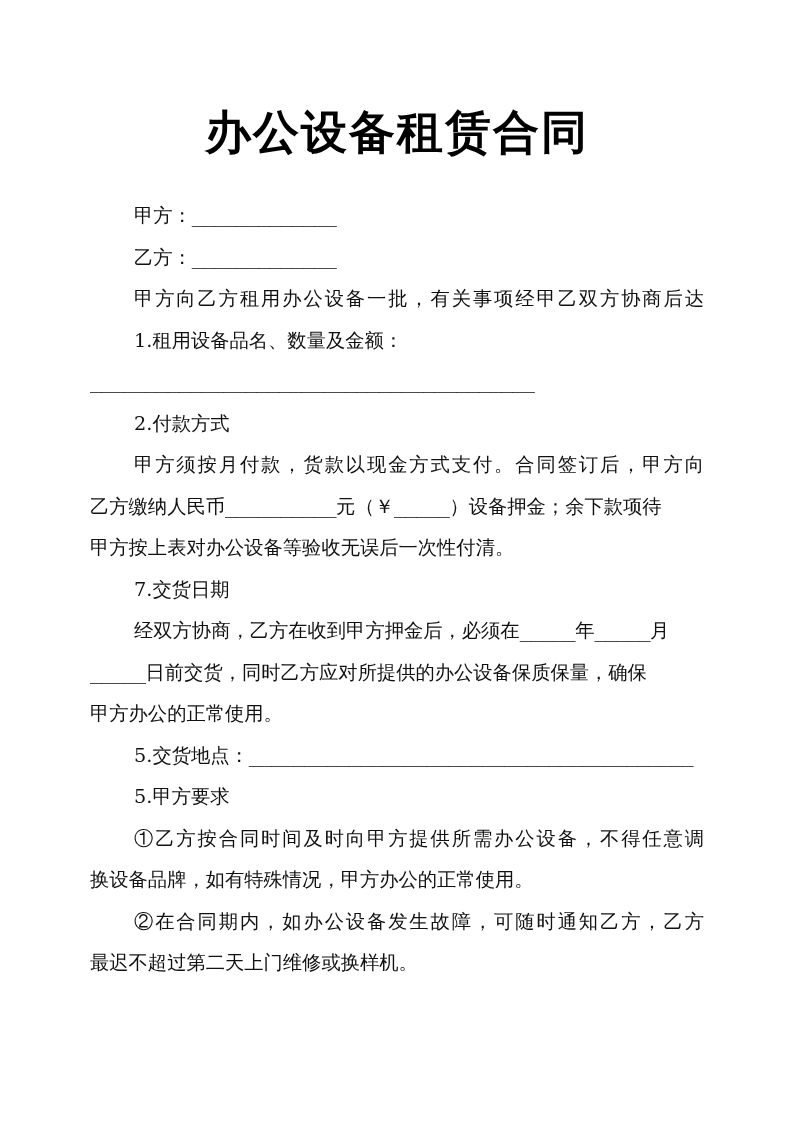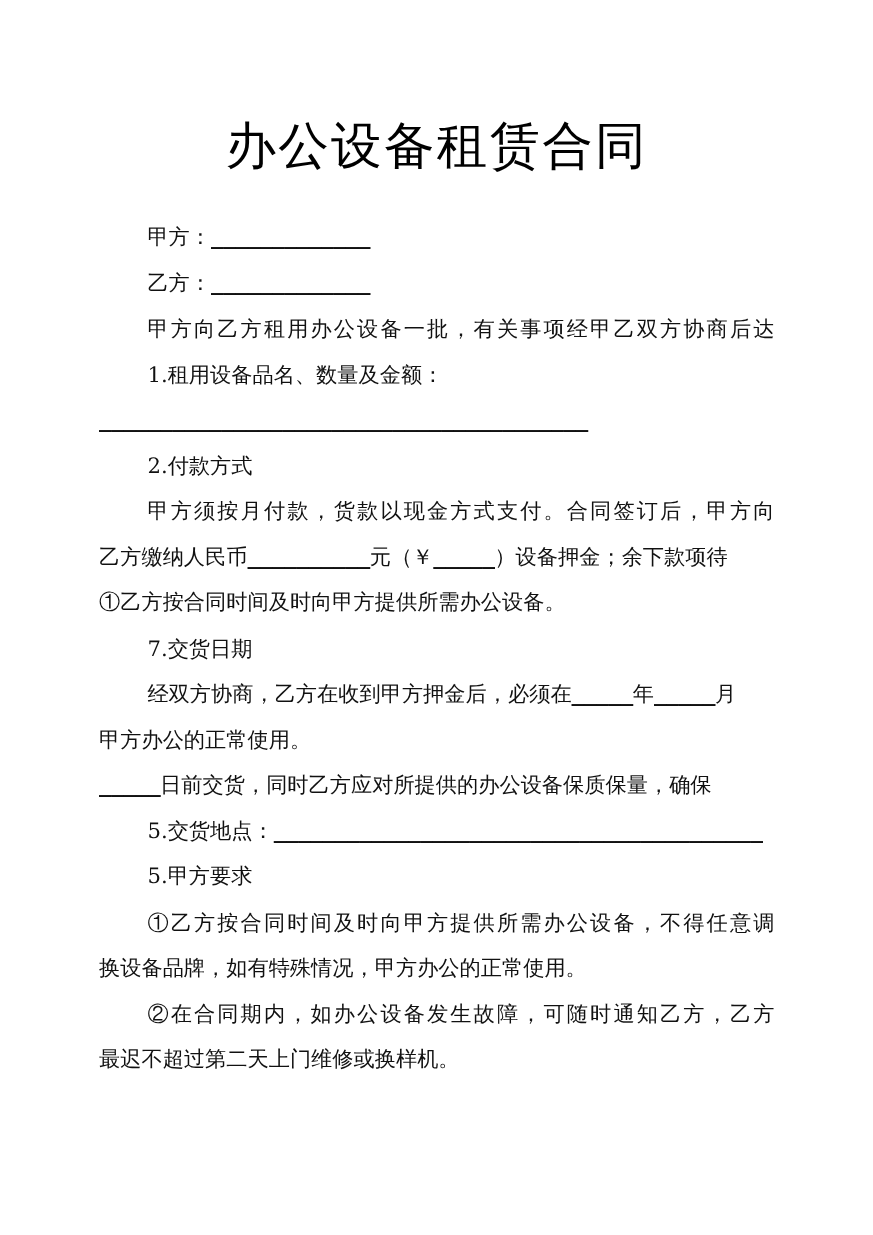--- a/index.html
+++ b/index.html
@@ -1,26 +1,26 @@
 <!DOCTYPE html>
 <html><head>
 <meta charset="utf-8">
 <style>
   html, body { margin: 0; padding: 0; background: #ffffff; }
   body { width: 794px; height: 1123px; position: relative; overflow: hidden;
          font-family: "DejaVu Serif", "Liberation Serif", serif; color: #111; }
   .title { position: absolute; left: 0; width: 794px; top: 100px; text-align: center;
-           font-family: "DejaVu Sans", "Liberation Sans", sans-serif; font-weight: normal;
+           font-family: "DejaVu Sans", "Liberation Sans", sans-serif; font-weight: bold;
            font-size: 46px; letter-spacing: 2px; color: #000; line-height: 64px; }
   .body { position: absolute; left: 90px; top: 195px; width: 614px; font-size: 19.3px;
           line-height: 41.5px; }
   .line { white-space: nowrap; height: 41.5px; overflow: visible; }
   .ind { padding-left: 44px; }
   .just { text-align-last: justify; text-align: justify; }
-  .blank { font-family: "DejaVu Sans Mono", "Liberation Mono", monospace; letter-spacing: -0.5px; font-weight: bold; }
+  .blank { font-family: "DejaVu Sans Mono", "Liberation Mono", monospace; letter-spacing: -0.5px; }
 </style>
 </head>
 <body>
 
 <div class="title">办公设备租赁合同</div>
 
 <div class="body">
   <div class="line ind">
     <span>甲方：</span><span class="blank">_____________</span>
   </div>
@@ -31,30 +31,30 @@
   <div class="line ind just">甲方向乙方租用办公设备一批，有关事项经甲乙双方协商后达</div>
 
   <div class="line ind">1.租用设备品名、数量及金额：</div>
   <div class="line blank">________________________________________</div>
 
   <div class="line ind">2.付款方式</div>
   <div class="line ind just">甲方须按月付款，货款以现金方式支付。合同签订后，甲方向</div>
   <div class="line">
     <span>乙方缴纳人民币</span><span class="blank">__________</span><span>元（￥</span><span class="blank">_____</span><span>）设备押金；余下款项待</span>
   </div>
-  <div class="line">①乙方按合同时间及时向甲方提供所需办公设备。</div>
+  <div class="line">甲方按上表对办公设备等验收无误后一次性付清。</div>
 
   <div class="line ind">7.交货日期</div>
   <div class="line ind">
     <span>经双方协商，乙方在收到甲方押金后，必须在</span><span class="blank">_____</span><span>年</span><span class="blank">_____</span><span>月</span>
   </div>
-  <div class="line">甲方办公的正常使用。</div>
   <div class="line">
     <span class="blank">_____</span><span>日前交货，同时乙方应对所提供的办公设备保质保量，确保</span>
   </div>
+  <div class="line">甲方办公的正常使用。</div>
 
   <div class="line ind">
     <span>5.交货地点：</span><span class="blank">________________________________________</span>
   </div>
 
   <div class="line ind">5.甲方要求</div>
   <div class="line ind just">①乙方按合同时间及时向甲方提供所需办公设备，不得任意调</div>
   <div class="line">换设备品牌，如有特殊情况，甲方办公的正常使用。</div>
   <div class="line ind just">②在合同期内，如办公设备发生故障，可随时通知乙方，乙方</div>
   <div class="line">最迟不超过第二天上门维修或换样机。</div>

